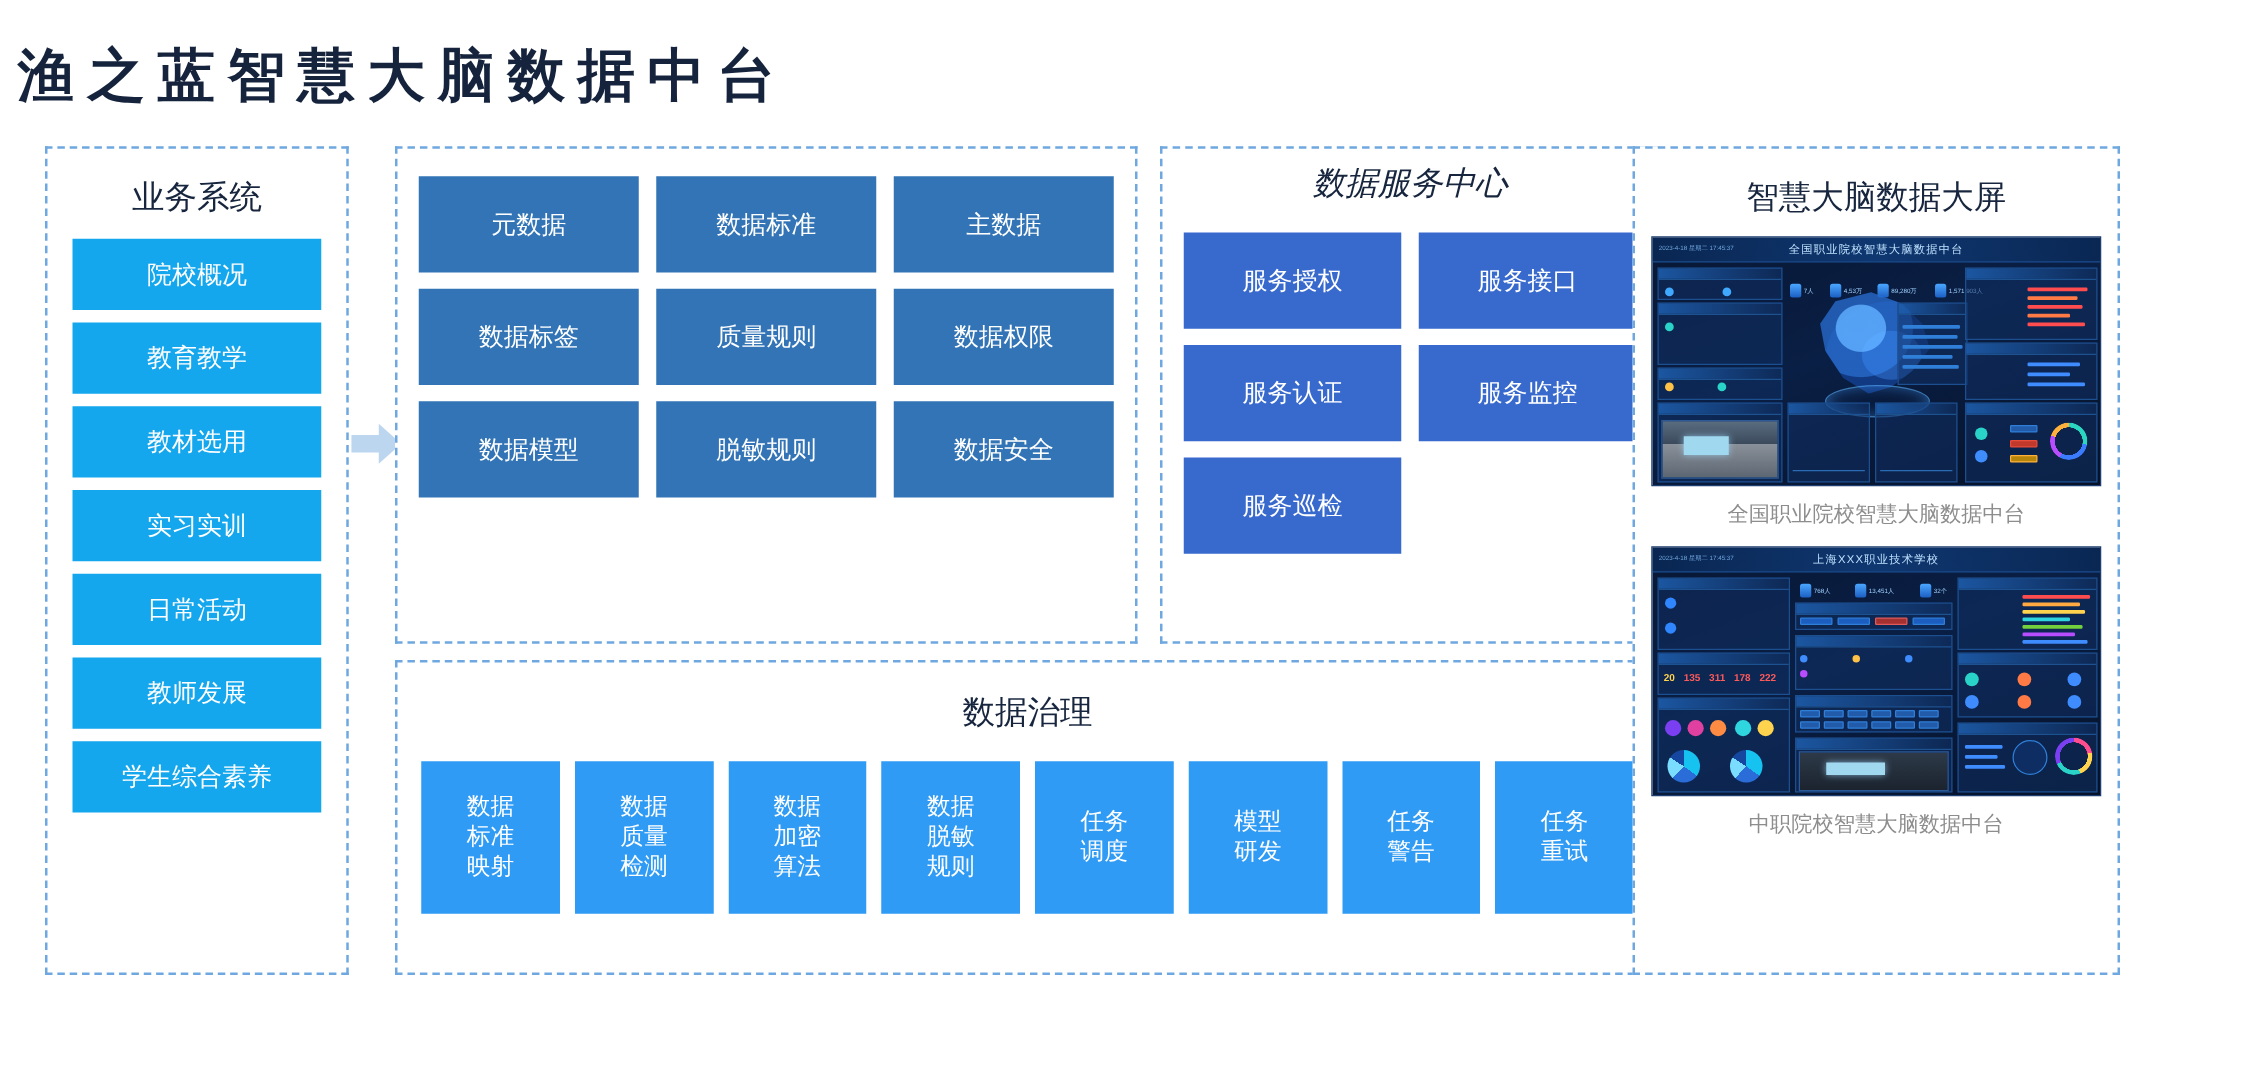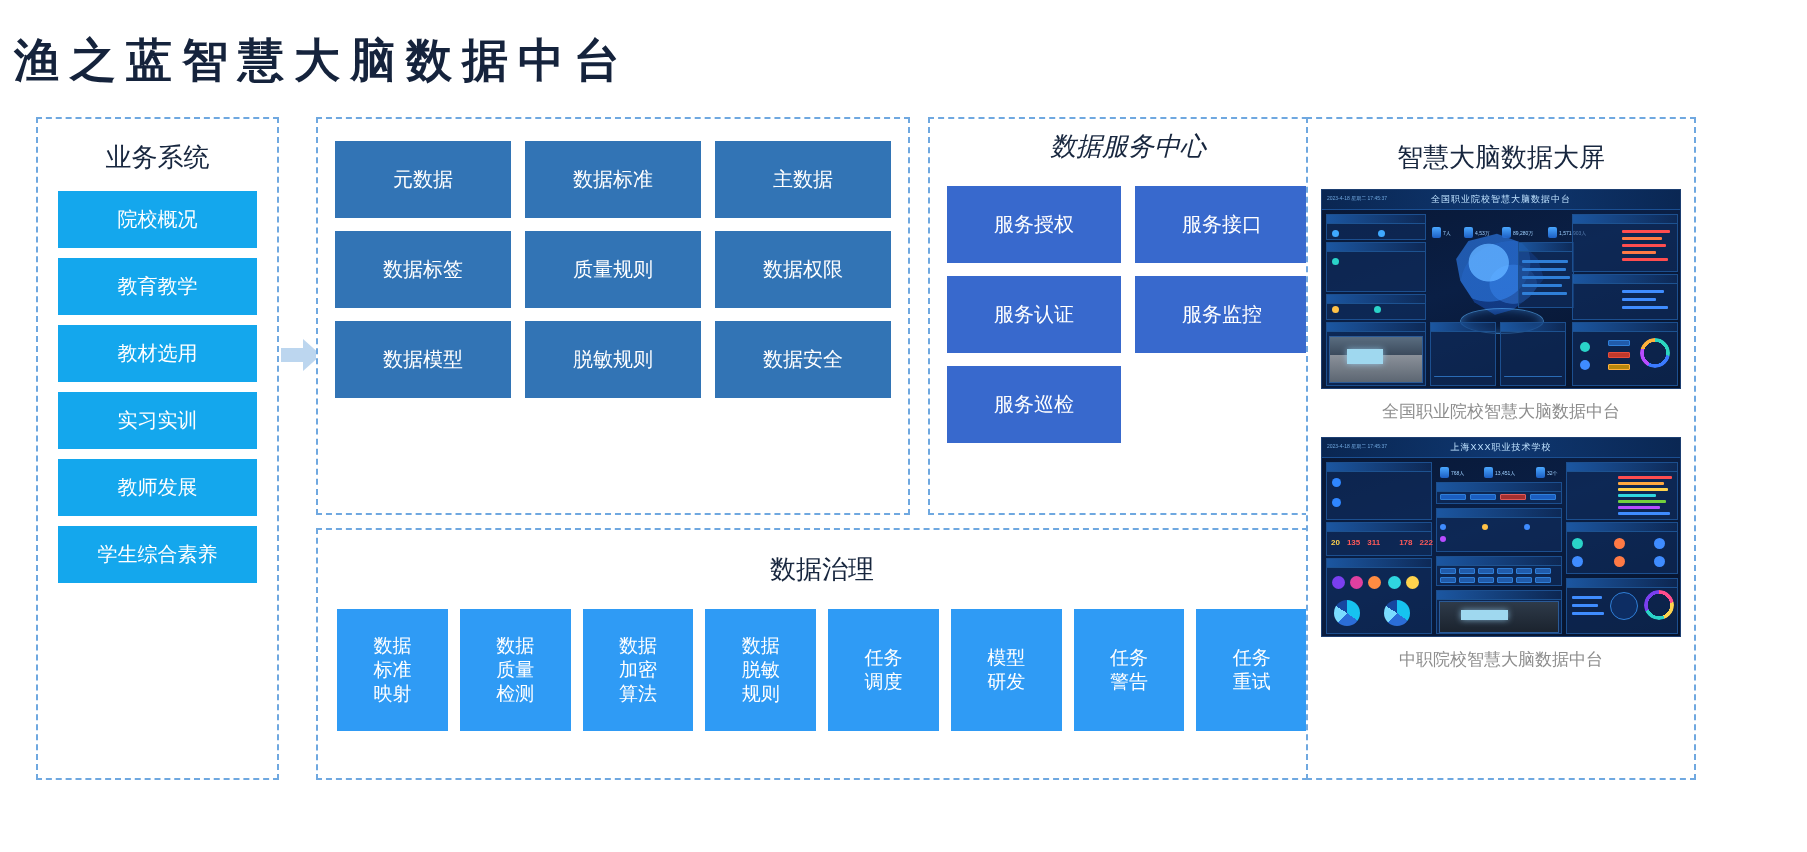--- a/index.html
+++ b/index.html
@@ -237,20 +237,21 @@
 
   <div class="title">渔之蓝智慧大脑数据中台</div>
 
   <div class="panel" id="panel-business">
     <div class="panel-title">业务系统</div>
     <div class="biz-list">
       <div class="biz-item">院校概况</div>
       <div class="biz-item">教育教学</div>
       <div class="biz-item">教材选用</div>
       <div class="biz-item">实习实训</div>
+      <div class="biz-item">日常活动</div>
       <div class="biz-item">教师发展</div>
       <div class="biz-item">学生综合素养</div>
     </div>
   </div>
 
   <div class="arrow" id="arrow-1">
     <svg viewBox="0 0 40 36" width="40" height="36" aria-hidden="true">
       <polygon points="0,11 22,11 22,2 40,18 22,34 22,25 0,25" fill="#bcd6ef"></polygon>
     </svg>
   </div>
@@ -434,21 +435,21 @@
           </div>
         <div class="dot" style="left:10px;top:40px;width:9px;height:9px;background:#2f86ff;"></div>
         <div class="dot" style="left:10px;top:60px;width:9px;height:9px;background:#2f86ff;"></div>
         <div class="scr-card" style="left:4px;top:84px;width:106px;height:34px;">
             <div class="scr-card-hd"></div>
           </div>
         <div class="numrow" style="left:9px;top:100px;">
           <span class="num" style="color:#ffd34d;">20</span>
           <span class="num" style="color:#ff5a5a;">135</span>
           <span class="num" style="color:#ff5a5a;">311</span>
-          <span class="num" style="color:#ff5a5a;margin-left:12px;">178</span>
+          <span class="num" style="color:#ff5a5a;">178</span>
           <span class="num" style="color:#ff5a5a;">222</span>
         </div>
         <div class="scr-card" style="left:4px;top:120px;width:106px;height:76px;">
             <div class="scr-card-hd"></div>
           </div>
         <div class="dot" style="left:10px;top:138px;width:13px;height:13px;background:#7a3ff0;"></div>
         <div class="dot" style="left:28px;top:138px;width:13px;height:13px;background:#e martin;background:#e040a0;"></div>
         <div class="dot" style="left:46px;top:138px;width:13px;height:13px;background:#ff8c42;"></div>
         <div class="dot" style="left:66px;top:138px;width:13px;height:13px;background:#2fd6e0;"></div>
         <div class="dot" style="left:84px;top:138px;width:13px;height:13px;background:#ffd34d;"></div>

